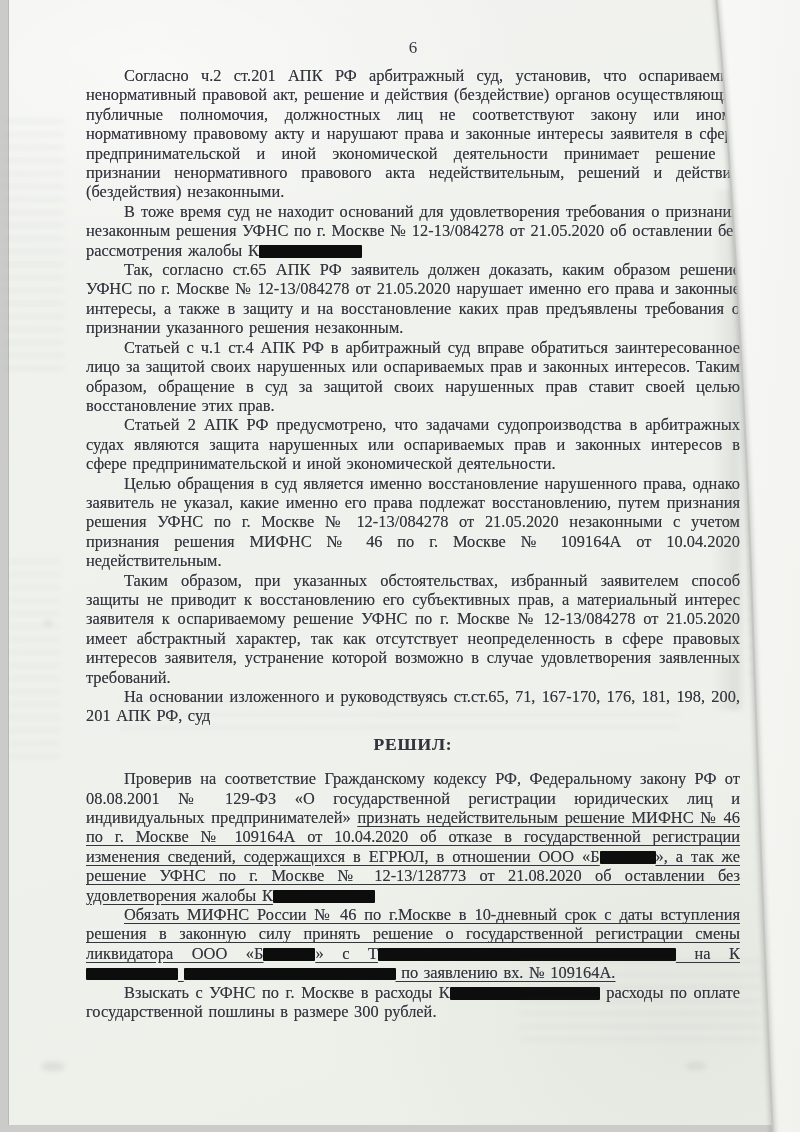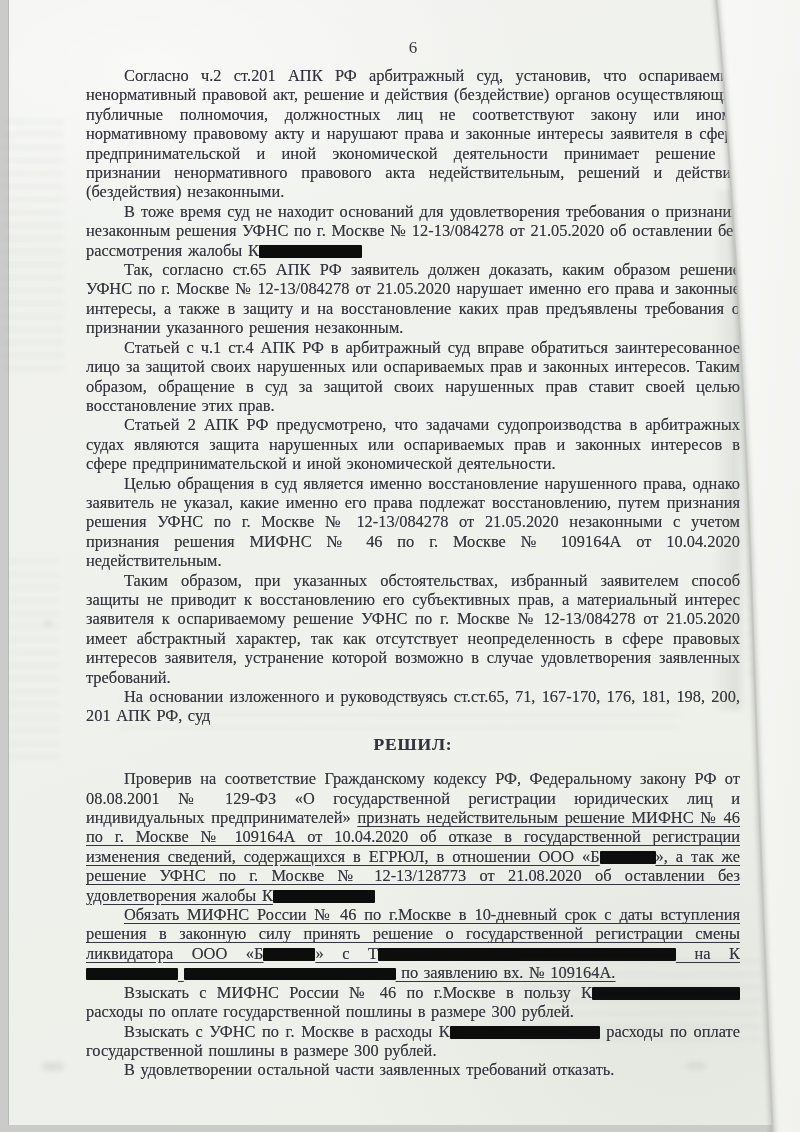--- a/index.html
+++ b/index.html
@@ -66,23 +66,21 @@
         <p class="para"><span class="plain">В тоже время суд не находит оснований для удовлетворения требования о признании незаконным решения УФНС по г. Москве № 12-13/084278 от 21.05.2020 об оставлении без рассмотрения жалобы К</span><span class="bar" style="width: 103px;"></span></p>
         <p class="para"><span class="plain">Так, согласно ст.65 АПК РФ заявитель должен доказать, каким образом решение УФНС по г. Москве № 12-13/084278 от 21.05.2020 нарушает именно его права и законные интересы, а также в защиту и на восстановление каких прав предъявлены требования о признании указанного решения незаконным.</span></p>
         <p class="para"><span class="plain">Статьей с ч.1 ст.4 АПК РФ в арбитражный суд вправе обратиться заинтересованное лицо за защитой своих нарушенных или оспариваемых прав и законных интересов. Таким образом, обращение в суд за защитой своих нарушенных прав ставит своей целью восстановление этих прав.</span></p>
         <p class="para"><span class="plain">Статьей 2 АПК РФ предусмотрено, что задачами судопроизводства в арбитражных судах являются защита нарушенных или оспариваемых прав и законных интересов в сфере предпринимательской и иной экономической деятельности.</span></p>
         <p class="para"><span class="plain">Целью обращения в суд является именно восстановление нарушенного права, однако заявитель не указал, какие именно его права подлежат восстановлению, путем признания решения УФНС по г. Москве № 12-13/084278 от 21.05.2020 незаконными с учетом признания решения МИФНС № 46 по г. Москве № 109164А от 10.04.2020 недействительным.</span></p>
         <p class="para"><span class="plain">Таким образом, при указанных обстоятельствах, избранный заявителем способ защиты  не приводит к восстановлению его субъективных прав, а материальный интерес заявителя к оспариваемому решение УФНС по г. Москве № 12-13/084278 от 21.05.2020 имеет абстрактный характер, так как отсутствует неопределенность в сфере правовых интересов заявителя, устранение которой возможно в случае удовлетворения заявленных требований.</span></p>
         <p class="para"><span class="plain">На основании изложенного и руководствуясь ст.ст.65, 71, 167-170, 176, 181, 198, 200, 201 АПК РФ, суд</span></p>
         <p class="heading"><span class="plain">РЕШИЛ:</span></p>
         <p class="para"><span class="plain">Проверив на соответствие Гражданскому кодексу РФ, Федеральному закону РФ от 08.08.2001 № 129-ФЗ «О государственной регистрации юридических лиц и индивидуальных предпринимателей» </span><span class="red">признать недействительным решение МИФНС № 46 по г. Москве № 109164А от 10.04.2020  об отказе в государственной регистрации изменения сведений, содержащихся в ЕГРЮЛ, в отношении ООО «Б</span><span class="bar red" style="width: 56px;"></span><span class="red">», а так же решение УФНС по г. Москве № 12-13/128773 от 21.08.2020 об оставлении без удовлетворения жалобы К</span><span class="bar red" style="width: 102px;"></span></p>
         <p class="para"><span class="red">Обязать МИФНС России № 46 по г.Москве в 10-дневный срок с даты вступления решения в законную силу принять решение о государственной регистрации смены ликвидатора ООО «Б</span><span class="bar red" style="width: 52px;"></span><span class="red">» с Т</span><span class="bar red" style="width: 298px;"></span><span class="red"> на К</span><span class="bar red" style="width: 92px;"></span><span class="red"> </span><span class="bar red" style="width: 212px;"></span><span class="red"> по заявлению вх. № 109164А.</span></p>
-        <p class="para"><span class="plain">Взыскать с МИФНС России № 46 по г.Москве в пользу К</span><span class="bar" style="width: 148px;"></span><span class="plain"> расходы по оплате государственной пошлины в размере 300 рублей.</span></p>
         <p class="para"><span class="plain">Взыскать с УФНС по г. Москве в расходы К</span><span class="bar" style="width: 150px;"></span><span class="plain"> расходы по оплате государственной пошлины в размере 300 рублей.</span></p>
-        <p class="para"><span class="plain">В удовлетворении остальной части заявленных требований отказать.</span></p>
       </div>
   </div>
 
   <div class="ghost lines" style="left:4px;top:120px;width:60px;height:260px;opacity:.5;"></div>
   <div class="ghost lines" style="left:748px;top:60px;width:44px;height:620px;opacity:.45;"></div>
   <div class="ghost lines" style="left:120px;top:700px;width:560px;height:30px;opacity:.35;"></div>
   <div class="ghost lines" style="left:520px;top:960px;width:240px;height:90px;opacity:.4;"></div>
   <div class="ghost lines" style="left:10px;top:560px;width:50px;height:200px;opacity:.4;"></div>
   <div class="ghost smudge" style="left:42px;top:1062px;width:22px;height:9px;opacity:.5;"></div>
   <div class="ghost smudge" style="left:686px;top:1062px;width:20px;height:8px;opacity:.4;"></div>

